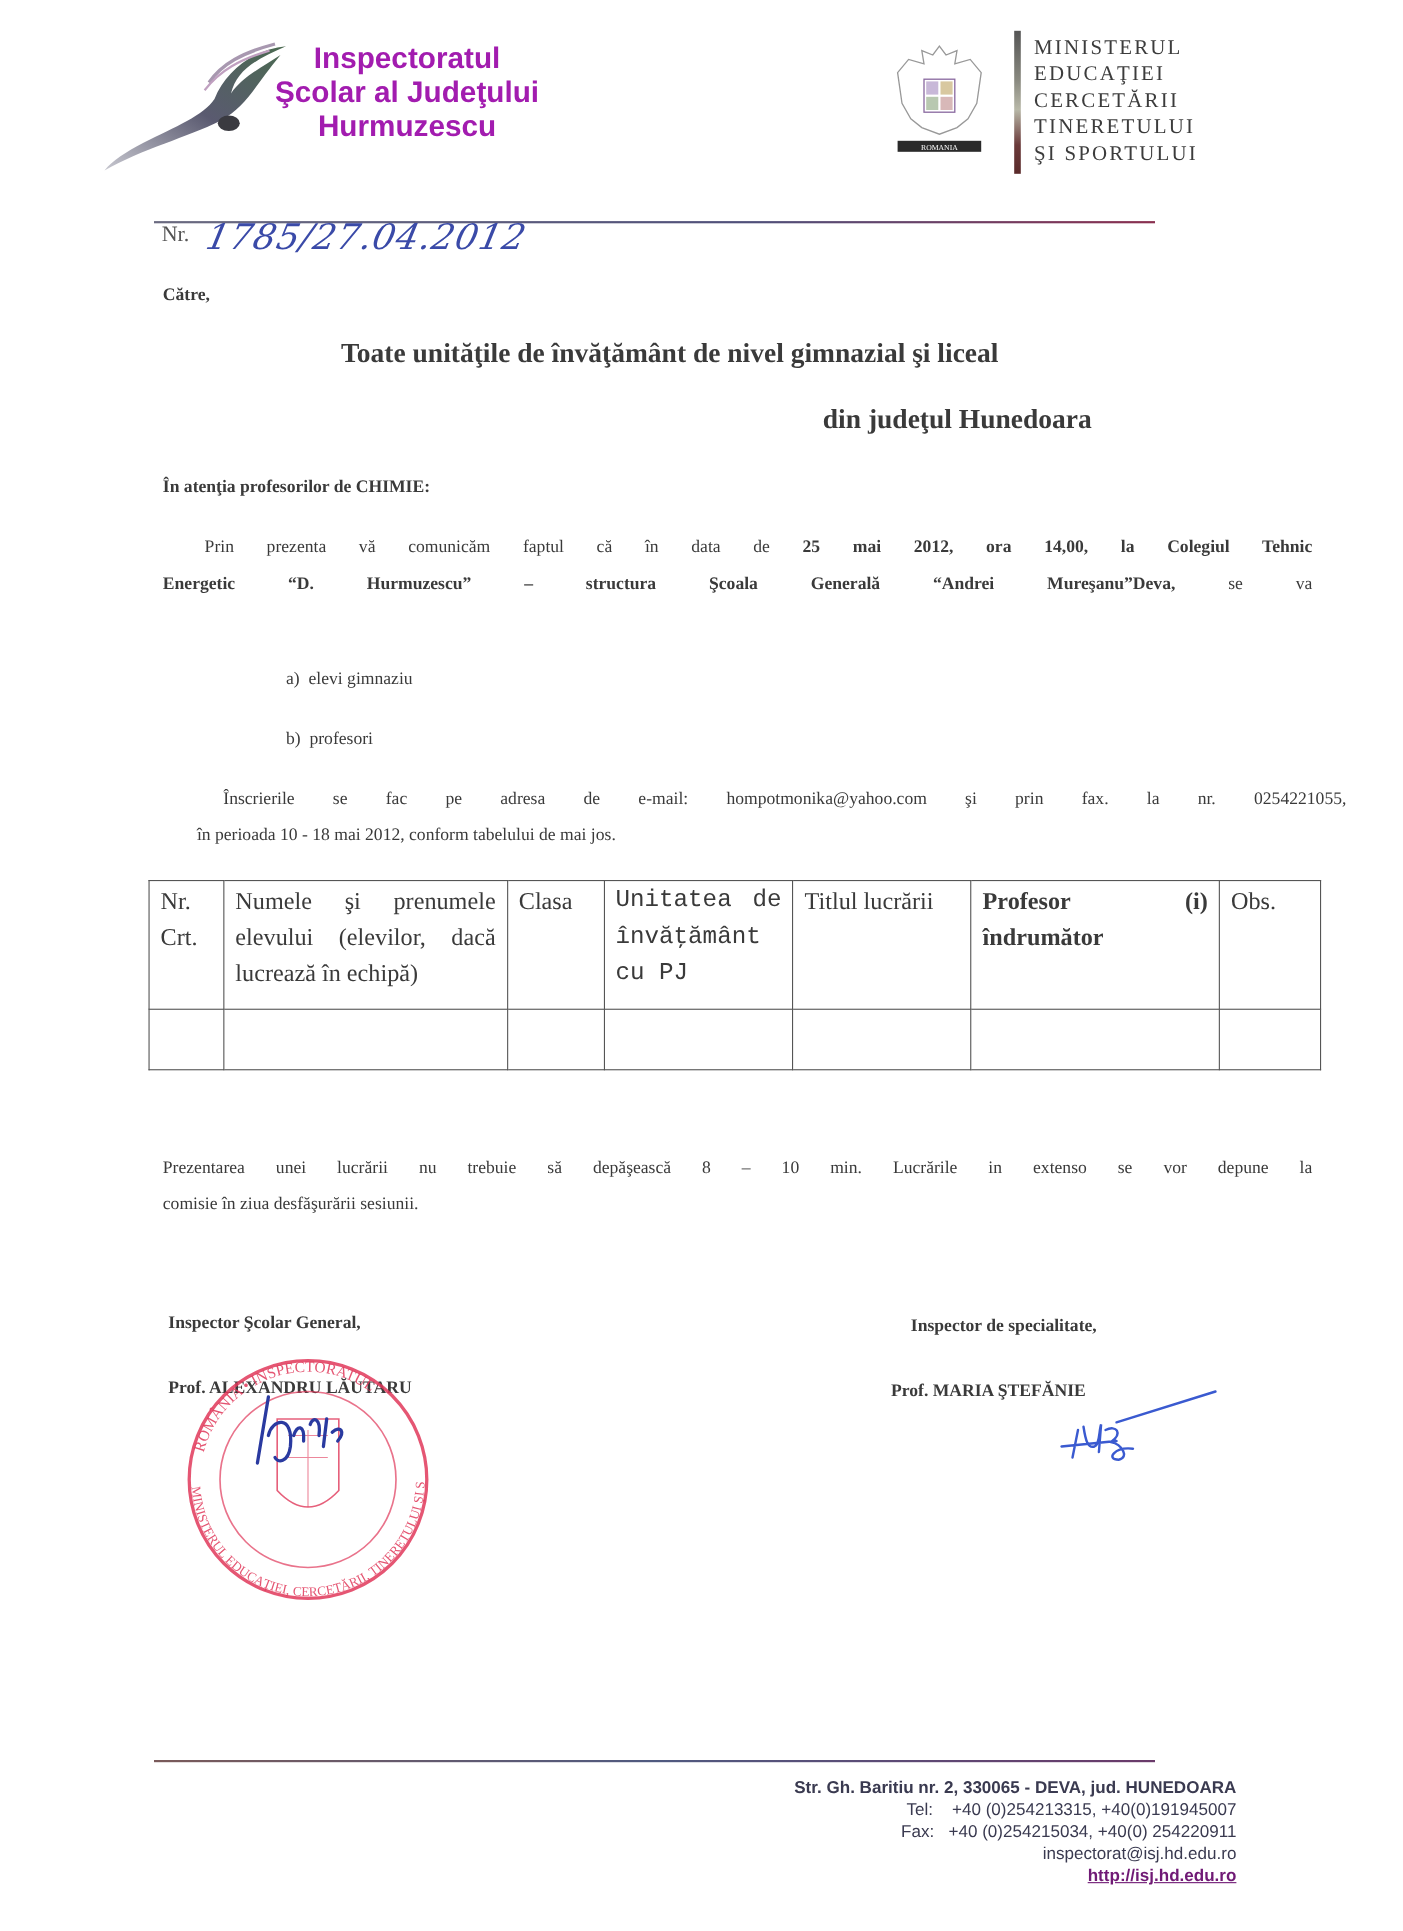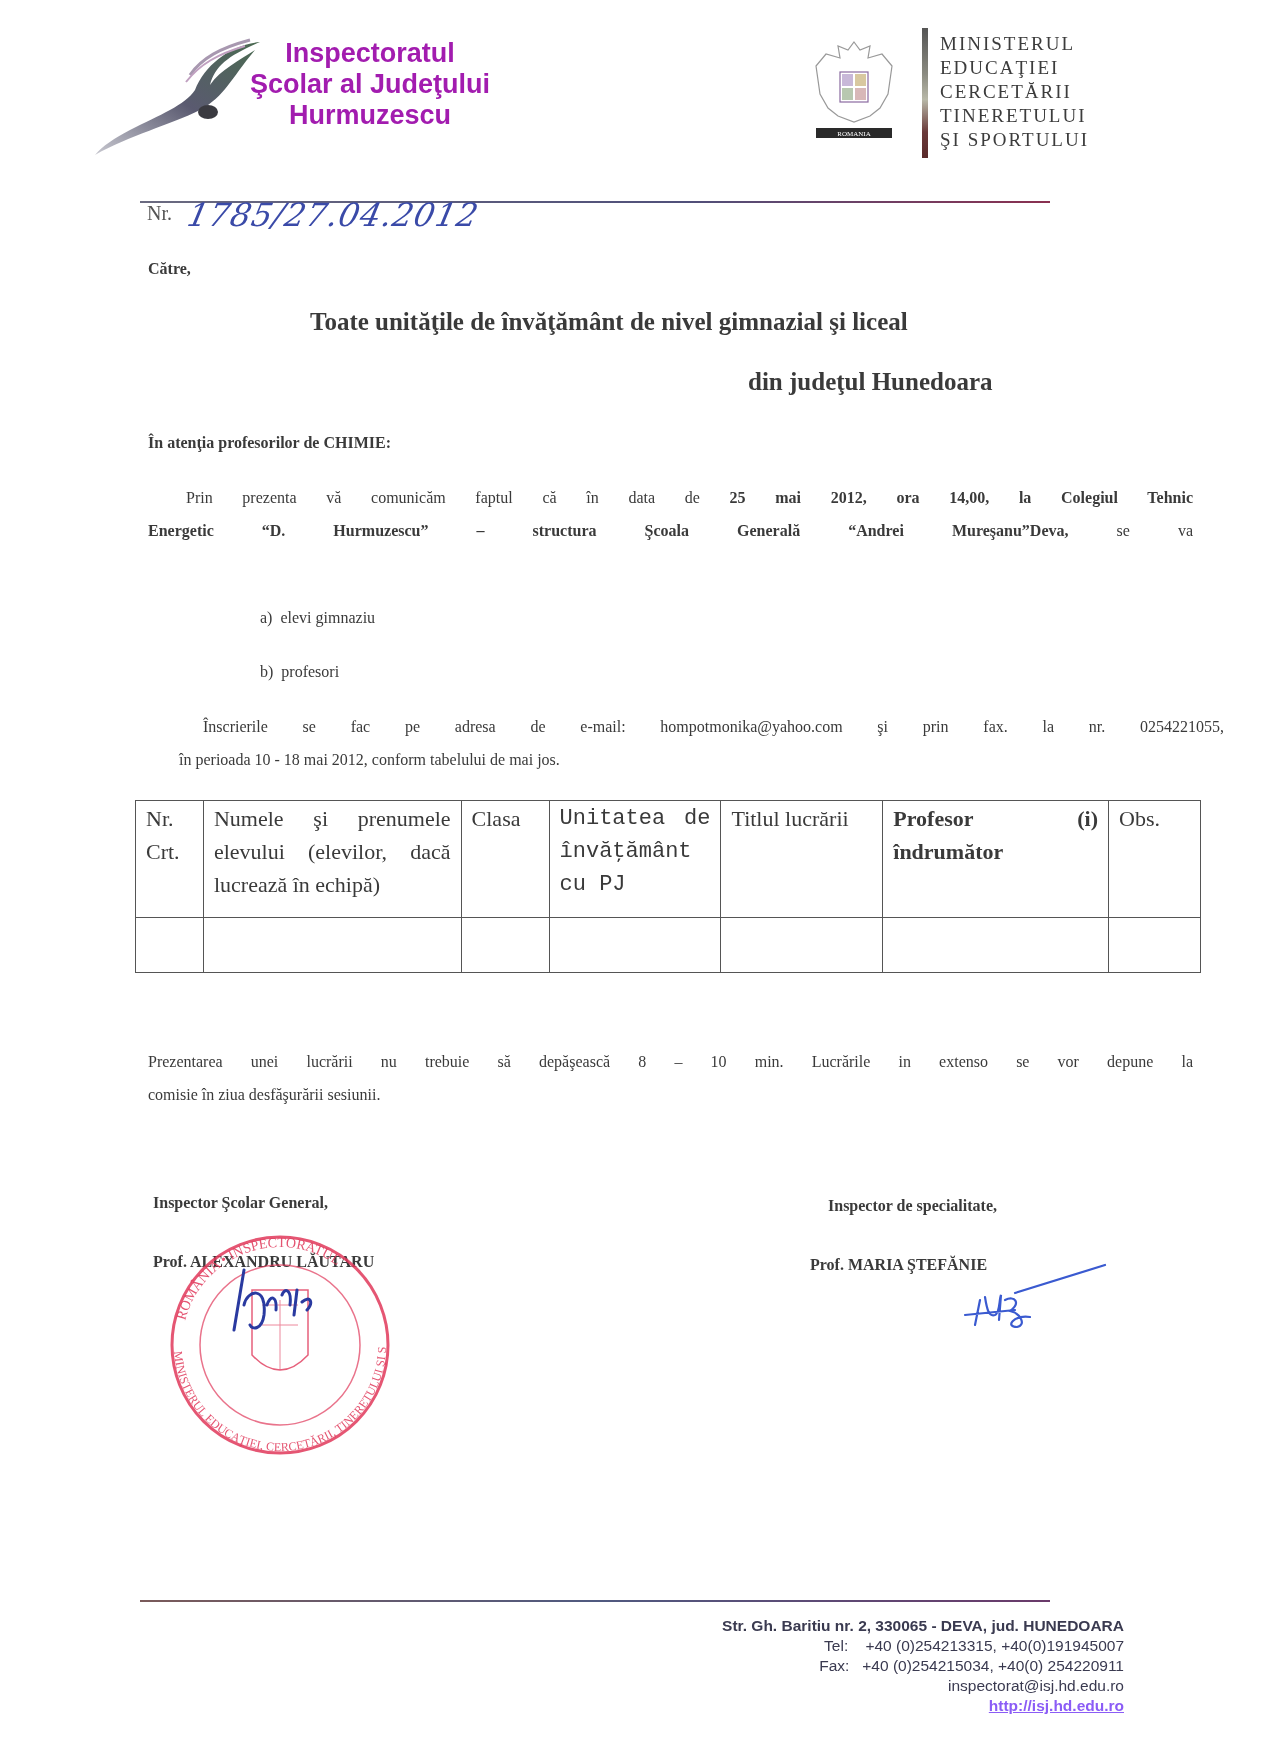--- a/index.html
+++ b/index.html
@@ -34,21 +34,21 @@
   .just { text-align:justify; text-align-last:justify; }
 
   table.reg { border-collapse:collapse; position:absolute; left:135px; top:800px; width:1066px;
               font-size:22px; line-height:33px; color:#3a3a3a; }
   table.reg td { border:1.5px solid #555; vertical-align:top; padding:1px 10px; }
   table.reg tr.hdr td { height:114px; }
   table.reg tr.row td { height:52px; }
 
   .footer { right:151px; top:1616px; text-align:right; font-size:15.5px; line-height:20px; color:#3a3a50; }
   .footer .addr { font-weight:bold; }
-  .footer a { color:#8b5cf6; text-decoration:underline; font-weight:bold; }
+  .footer a { color:#701a75; text-decoration:underline; font-weight:bold; }
 
   .stamp { left:152px; top:1230px; width:255px; height:225px; }
 </style>
 </head>
 <body>
 
 <div id="isj-logo" class="abs">
   <svg width="180" height="130" style="position:absolute;left:0;top:0">
     <defs>
       <linearGradient id="wg" x1="0" y1="1" x2="1" y2="0">

